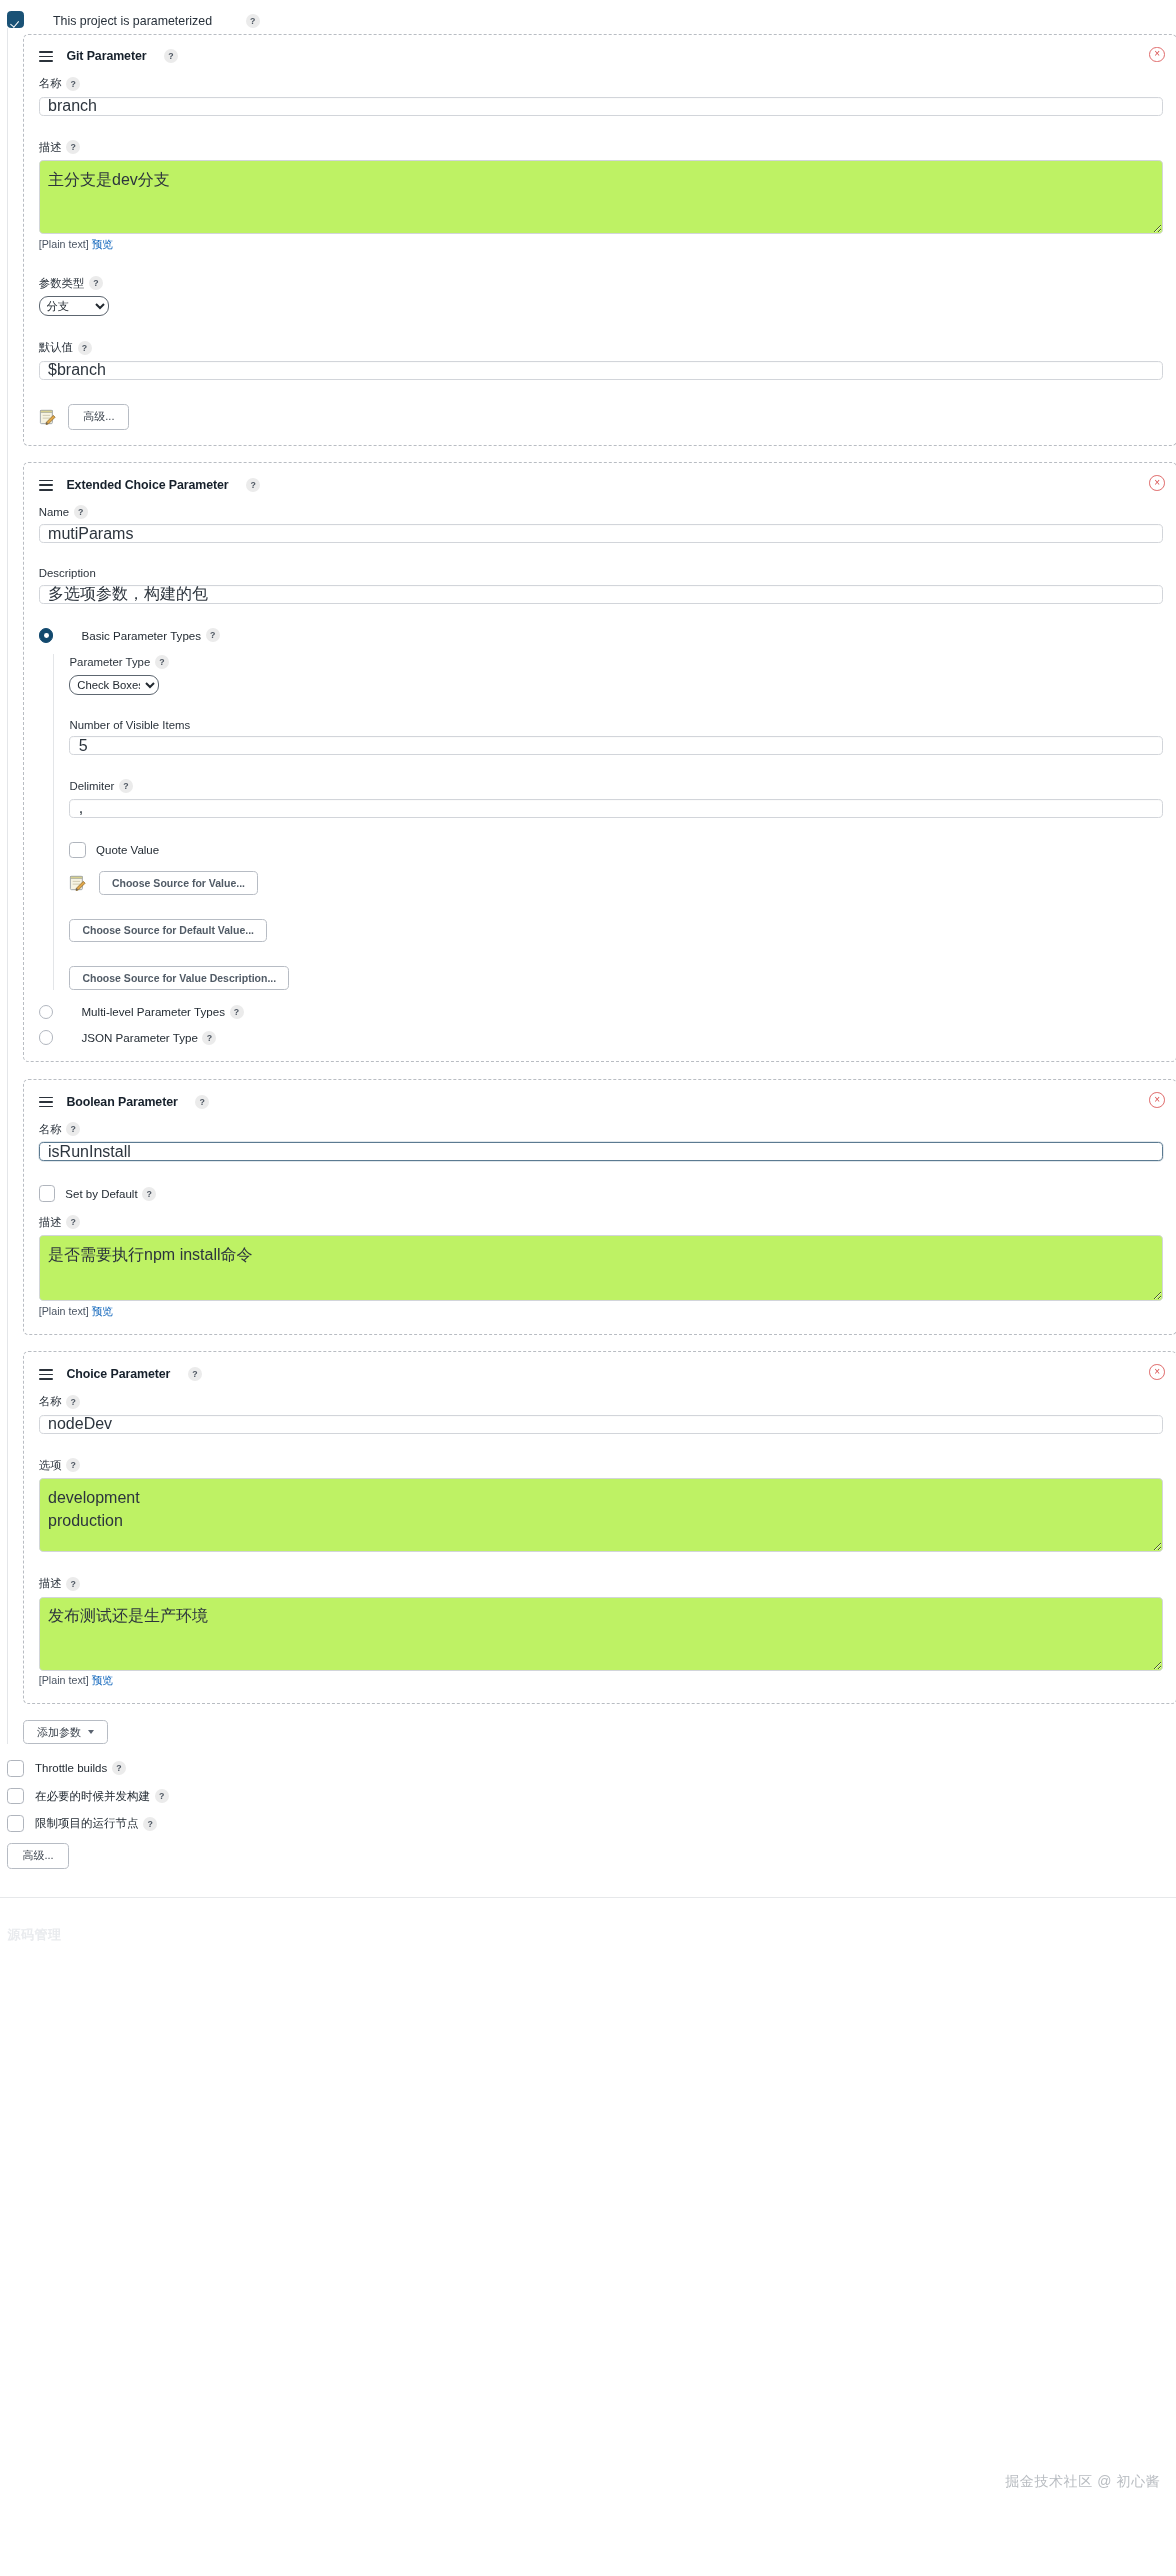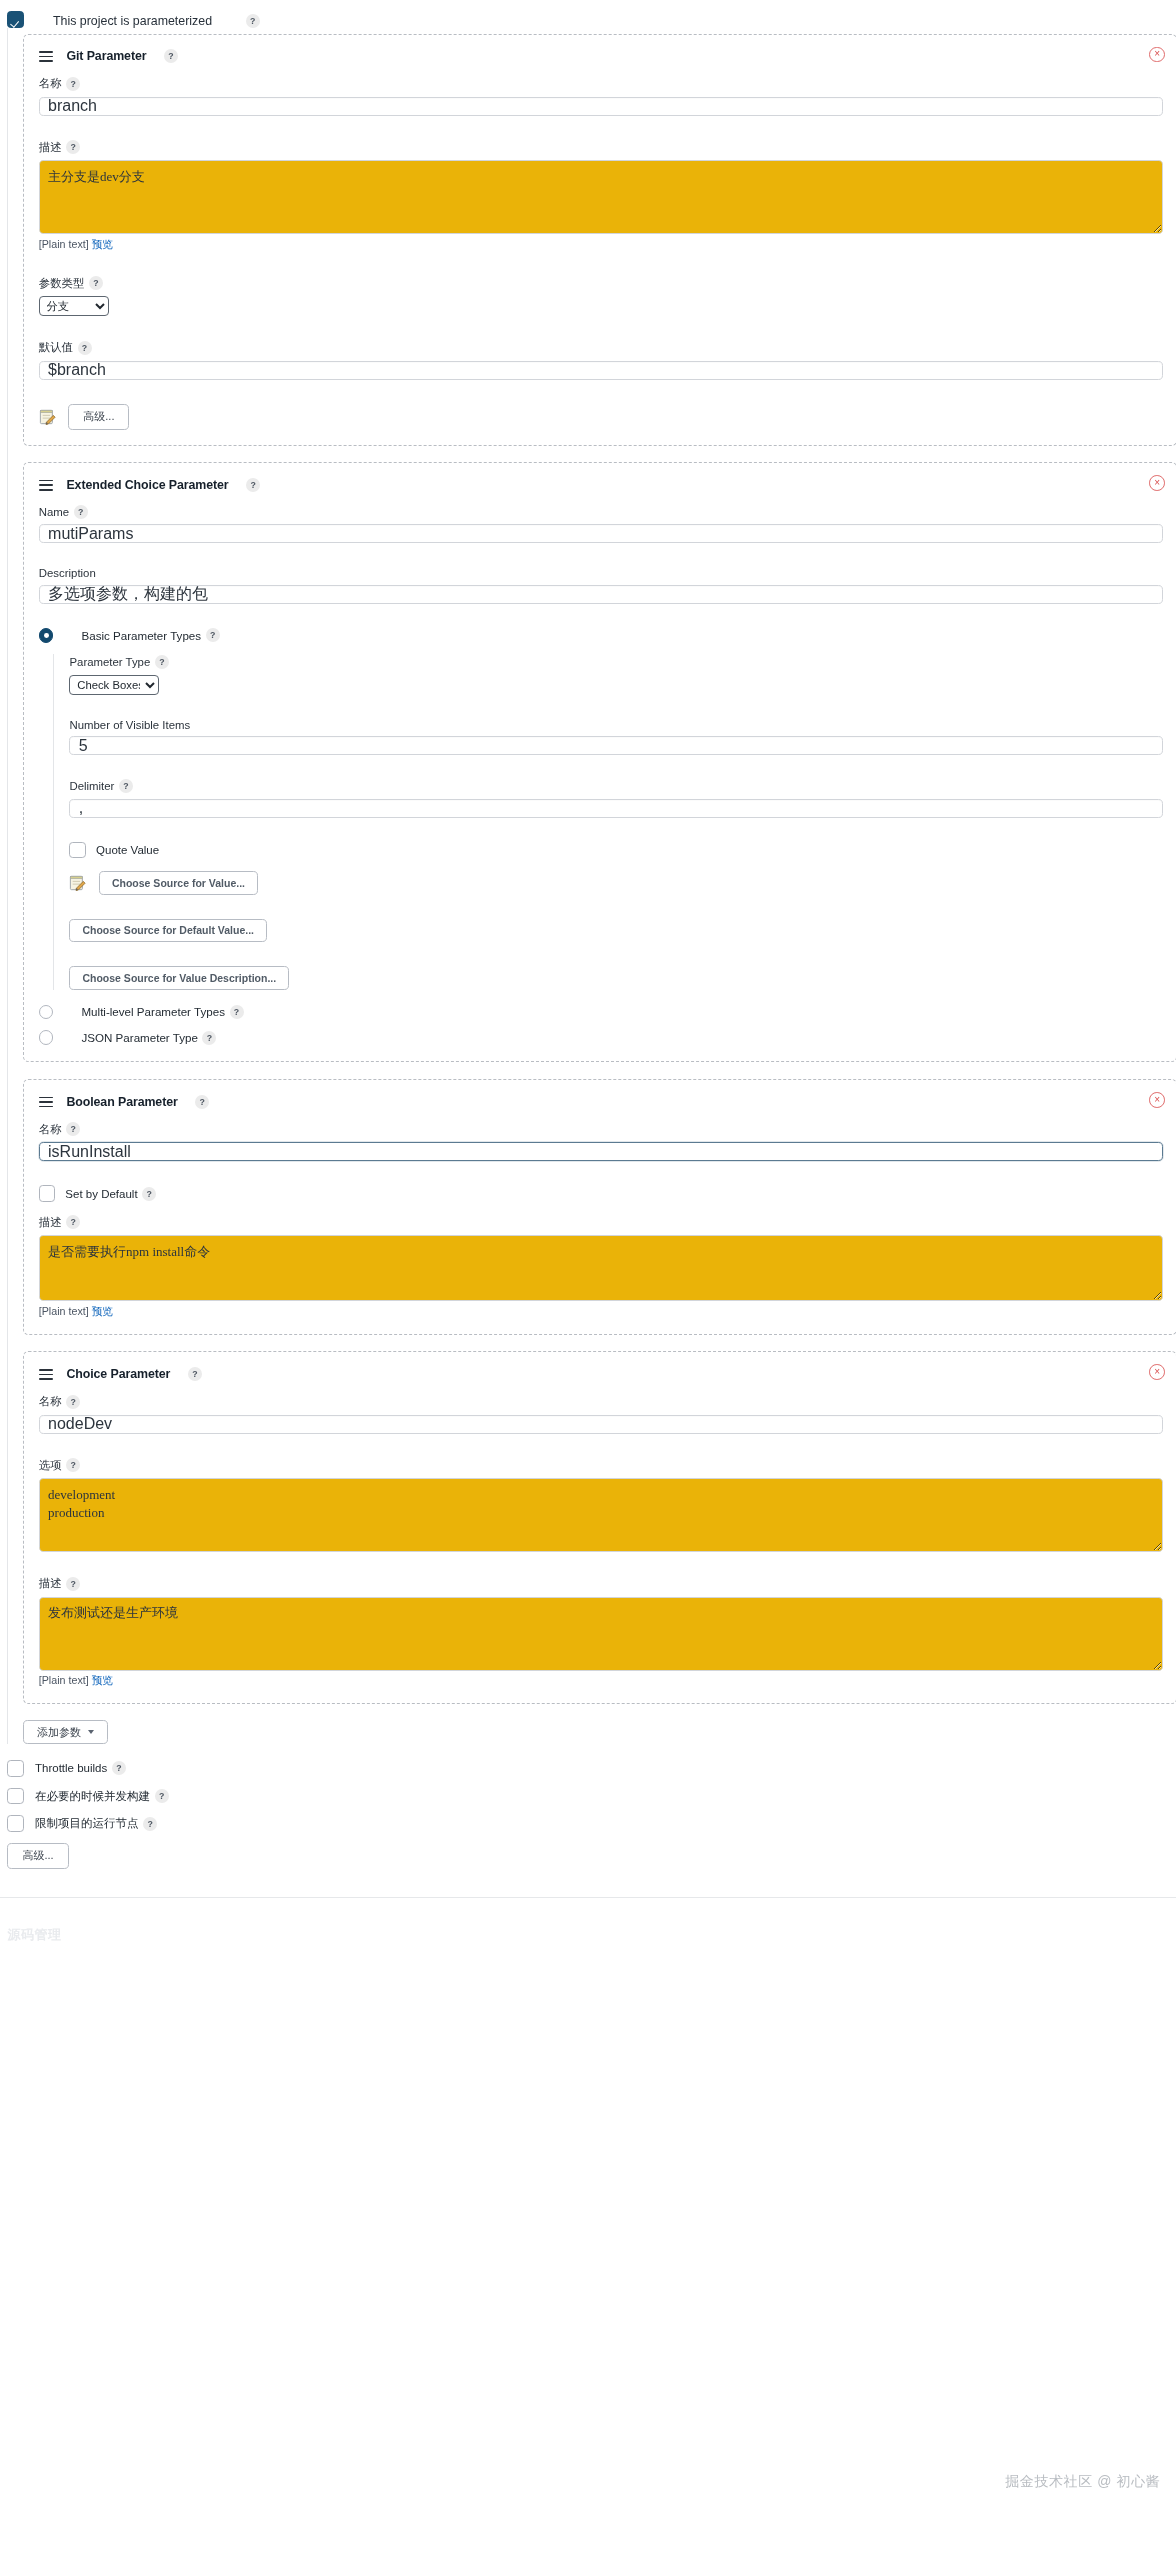--- a/index.html
+++ b/index.html
@@ -141,44 +141,44 @@
     box-shadow: 0 0.9px 0.9px rgba(0,0,0,0.02) inset;
   }
   .txt.focused {
     border: 1.5px solid #5b7a91;
     box-shadow: 0 0 0 0.9px rgba(91,122,145,0.18);
   }
   .ta {
     width: 100%;
     border: 0.9px solid #d2d5da;
     border-radius: 4.6px;
-    background: #eab308;
-    font-family: Liberation Serif, serif;
-    font-size: 13px;
+    background: #bef264;
+    font-family: Liberation Sans, sans-serif;
+    font-size: 16px;
     color: #2c343d;
     padding: 6.5px 8.3px;
     outline: none;
     resize: vertical;
     line-height: 1.45;
     display: block;
   }
   .ta.h80 { height: 74px; }
   .ta.h72 { height: 66px; }
 
   .plain-row {
     font-size: 10.7px;
     color: #4b5563;
     margin-top: 3.7px;
   }
   .plain-row a { color: #0b62ba; text-decoration: none; cursor: pointer; }
 
   select.sel {
     height: 20px;
     border: 0.9px solid #5d6670;
-    border-radius: 4px;
+    border-radius: 9px;
     background: #fff;
     font-family: inherit;
     font-size: 11.3px;
     color: #21282f;
     padding: 0.9px 2.8px;
     outline: none;
   }
   select.sel.w1 { width: 70px; }
   select.sel.w2 { width: 90px; }
 

